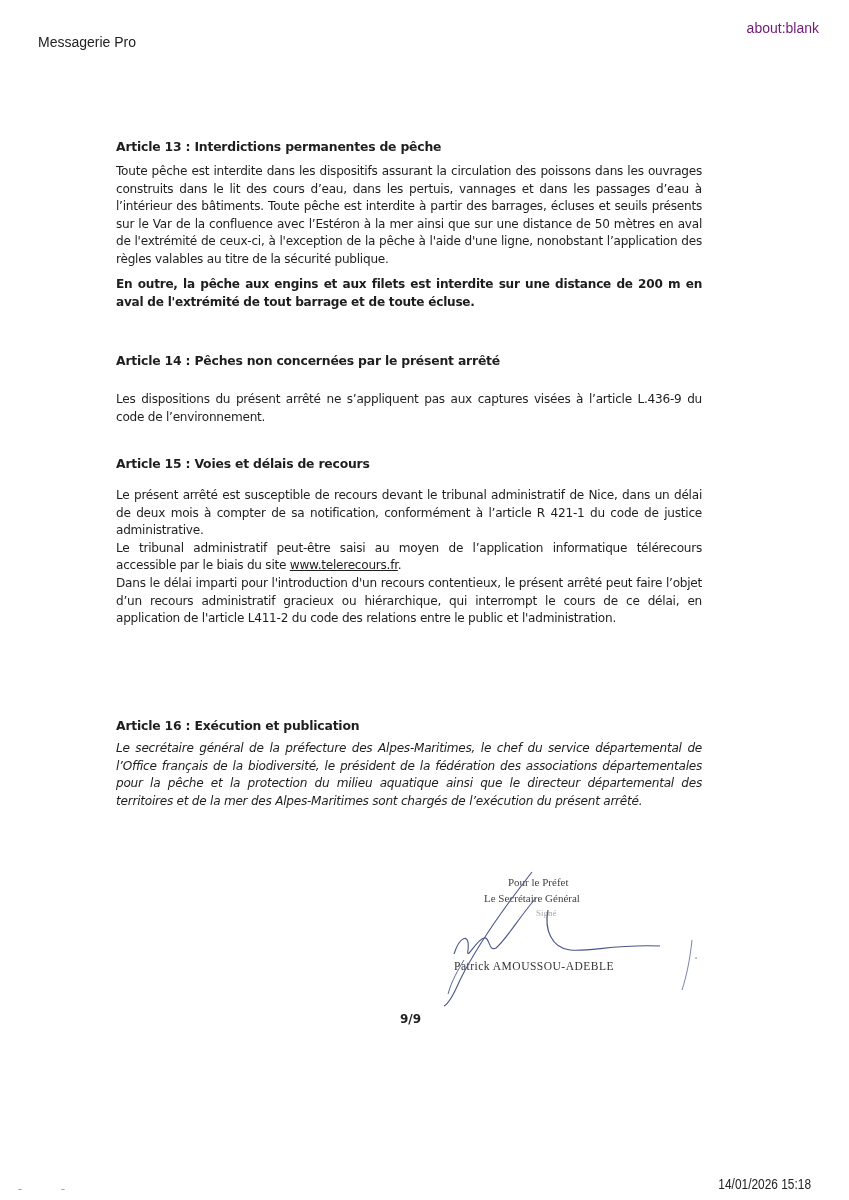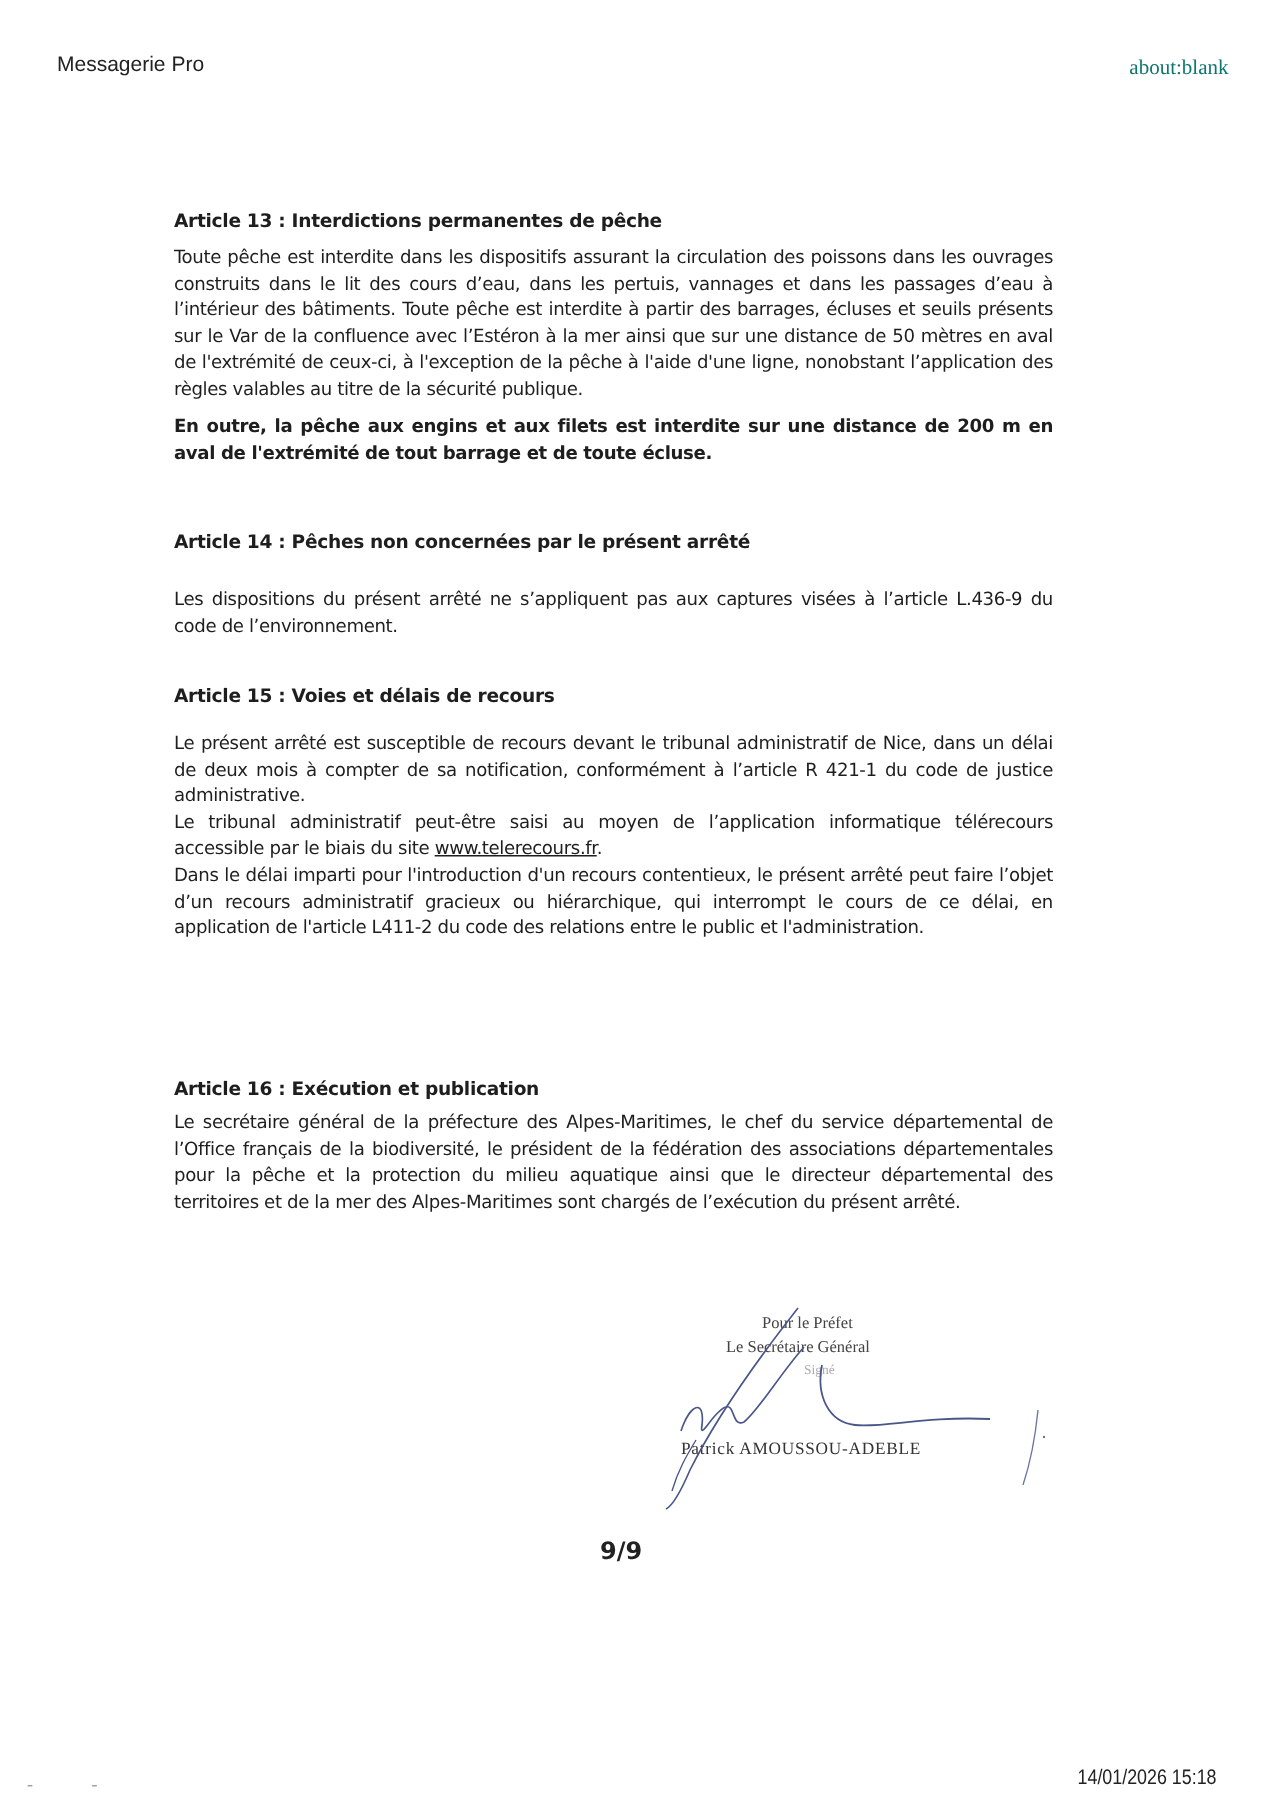--- a/index.html
+++ b/index.html
@@ -19,24 +19,24 @@
       left: 10px;
       top: 34px;
       font-family: Liberation Sans, sans-serif;
       font-size: 14px;
       color: #222;
       margin-left: 28px;
     }
     .print-header-right {
       position: absolute;
       right: 30px;
-      top: 38px;
-      font-family: Liberation Serif, serif;
+      top: 20px;
+      font-family: Liberation Sans, sans-serif;
       font-size: 14px;
-      color: #0f766e;
+      color: #701a75;
     }
     .print-footer-left {
       position: absolute;
       left: 18px;
       top: 1182px;
       font-family: "Liberation Serif", serif;
       font-size: 12px;
       color: #999;
       letter-spacing: 18px;
     }
@@ -81,23 +81,22 @@
     .link {
       text-decoration: underline;
       color: #1e1e1e;
     }
     .page-number {
       position: absolute;
       left: 400px;
       top: 1012px;
       font-family: "DejaVu Sans", sans-serif;
       font-weight: bold;
-      font-size: 16px;
+      font-size: 12px;
       color: #222;
-      margin-top: 12px;
     }
     .signature-block {
       position: absolute;
       left: 440px;
       top: 870px;
       width: 300px;
       height: 140px;
       font-family: "Liberation Serif", serif;
     }
     .sig-line {
@@ -141,21 +140,21 @@
   </div>
 
   <div class="article-title" style="top:455px;">Article 15 : Voies et délais de recours</div>
   <div class="para" style="top:487px;">
     <p>Le présent arrêté est susceptible de recours devant le tribunal administratif de Nice, dans un délai de deux mois à compter de sa notification, conformément à l’article R 421-1 du code de justice administrative.</p>
     <p><span>Le tribunal administratif peut-être saisi au moyen de l’application informatique télérecours accessible par le biais du site </span><span class="link">www.telerecours.fr</span><span>.</span></p>
     <p>Dans le délai imparti pour l'introduction d'un recours contentieux, le présent arrêté peut faire l’objet d’un recours administratif gracieux ou hiérarchique, qui interrompt le cours de ce délai, en application de l'article L411-2 du code des relations entre le public et l'administration.</p>
   </div>
 
   <div class="article-title" style="top:717px;">Article 16 : Exécution et publication</div>
-  <div class="para" style="top:740px;">
+  <div class="para" style="top:740px;font-style:italic;">
     <p>Le secrétaire général de la préfecture des Alpes-Maritimes, le chef du service départemental de l’Office français de la biodiversité, le président de la fédération des associations départementales pour la pêche et la protection du milieu aquatique ainsi que le directeur départemental des territoires et de la mer des Alpes-Maritimes sont chargés de l’exécution du présent arrêté.</p>
   </div>
 </div>
 
 <div class="signature-block">
   <div class="sig-line" style="left:68px; top:6px;text-align:center;">Pour le Préfet</div>
   <div class="sig-line" style="left:44px; top:22px;">Le Secrétaire Général</div>
   <div class="sig-line" style="left:96px; top:38px; color:#aaa; font-size:9px;">Signé</div>
   <div class="sig-name" style="left:14px; top:90px;">Patrick AMOUSSOU-ADEBLE</div>
   <svg class="sig-svg" width="300" height="140" viewBox="0 0 300 140">

